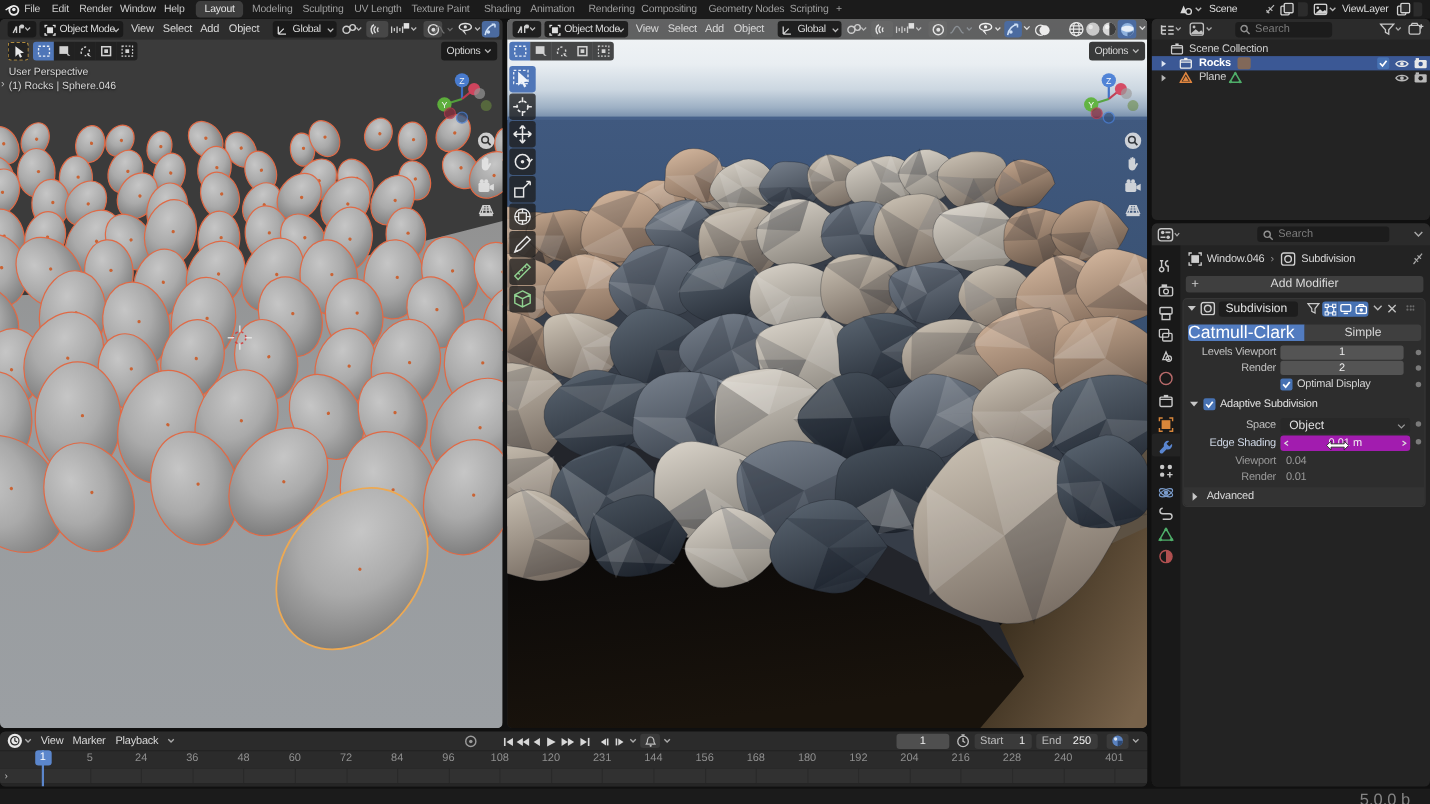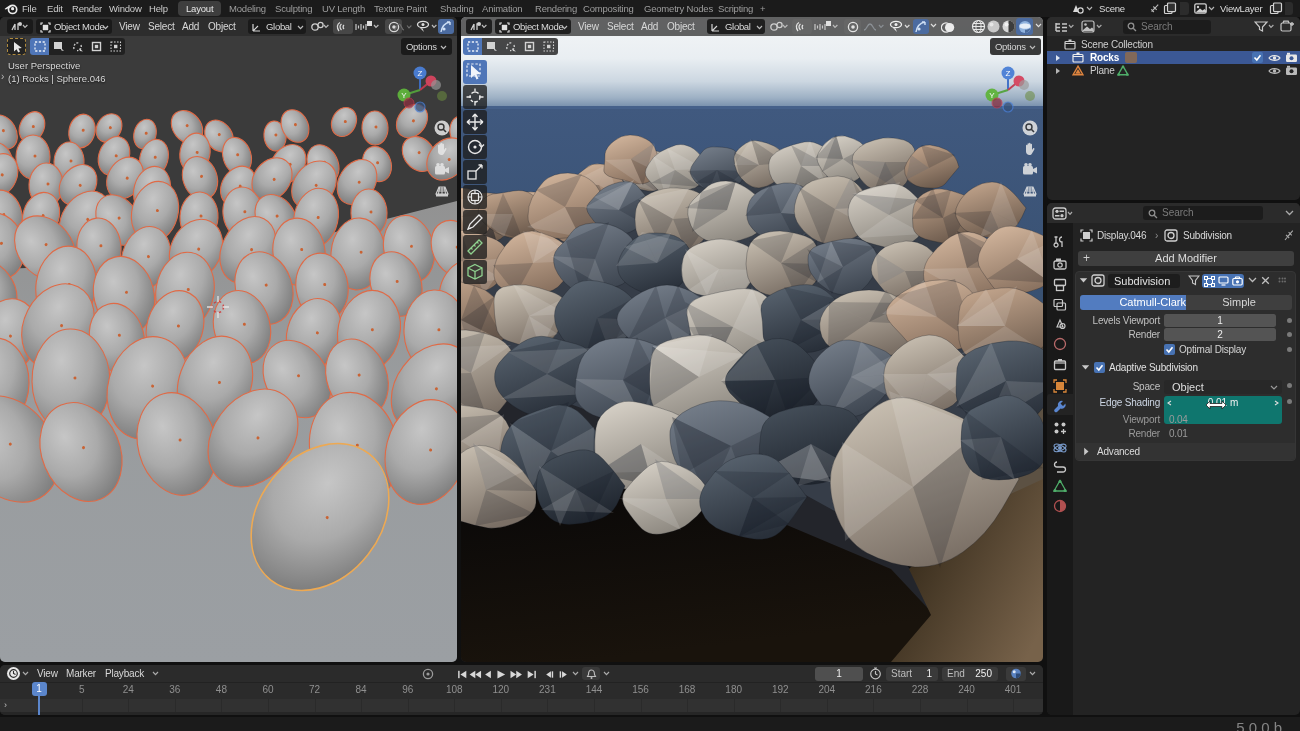--- a/index.html
+++ b/index.html
@@ -1515,21 +1515,21 @@
     </svg>
 <svg class="abs" style="left:5px;top:295px" width="16" height="16" viewBox="0 0 16 16">
       <circle cx="8" cy="8" r="5.5" fill="none" stroke="#b05050" stroke-width="1.3"></circle>
       <path d="M8,2.5 a5.5,5.5 0 0 1 0,11 Z" fill="#b05050"></path>
     </svg>
 
  <svg class="abs" style="left:33px;top:26px" width="13" height="13" viewBox="0 0 13 13">
       <rect x="3" y="3" width="7" height="7" fill="#cfcfcf"></rect>
       <path d="M1,3.5 L1,1 L3.5,1 M9.5,1 L12,1 L12,3.5 M12,9.5 L12,12 L9.5,12 M3.5,12 L1,12 L1,9.5" stroke="#cfcfcf" stroke-width="1.2" fill="none"></path>
     </svg>
- <span class="abs pr-label" style="left:50px;top:27px;color:#d8d8d8">Display.046</span>
+ <span class="abs pr-label" style="left:50px;top:27px;color:#d8d8d8">Window.046</span>
  <span class="abs" style="left:108px;top:27px;color:#8f8f8f;font-size:10px">›</span>
  <svg class="abs" style="left:117px;top:26px" width="14" height="13" viewBox="0 0 14 13">
       <rect x="1" y="1" width="12" height="11" rx="2" fill="none" stroke="#cfcfcf" stroke-width="1.3"></rect>
       <circle cx="7" cy="6.5" r="3" fill="none" stroke="#cfcfcf" stroke-width="1.3"></circle>
     </svg>
  <span class="abs pr-label" style="left:136px;top:27px;color:#d8d8d8">Subdivision</span>
  <svg class="abs" style="left:237px;top:26px" width="11" height="12" viewBox="0 0 11 12">
       <path d="M8.8,1.6 L6.4,4.4 M4.6,3.2 l3.2,3.2 M6,5 L3,8.2 M2,5.8 L5.2,9 M3,8.5 L1,11" stroke="#a8a8a8" stroke-width="1.1" fill="none"></path>
     </svg>
 
@@ -1582,21 +1582,21 @@
       <g fill="#6a6a6a">
         <circle cx="1.5" cy="1.5" r="1"></circle>
         <circle cx="4.5" cy="1.5" r="1"></circle>
         <circle cx="7" cy="1.5" r="1"></circle>
         <circle cx="1.5" cy="4.5" r="1"></circle>
         <circle cx="4.5" cy="4.5" r="1"></circle>
         <circle cx="7" cy="4.5" r="1"></circle>
       </g>
     </svg>
 
- <div class="abs" style="left:33px;top:92px;width:106px;height:15px;background:#527cc0;border-radius:3px 0 0 3px;color:#fff;font-size:11px;line-height:15px;text-align:right">Catmull-Clark</div>
+ <div class="abs" style="left:33px;top:92px;width:106px;height:15px;background:#527cc0;border-radius:3px 0 0 3px;color:#fff;font-size:16px;line-height:15px;text-align:left">Catmull-Clark</div>
  <div class="abs" style="left:139px;top:92px;width:106px;height:15px;background:#3f3f3f;border-radius:0 3px 3px 0;color:#d8d8d8;font-size:11px;line-height:15px;text-align:center">Simple</div>
 
  <span class="abs pr-label" style="right:140px;top:112px">Levels Viewport</span>
  <div class="pfield" style="left:117px;top:111px;width:112px">1</div>
     <span class="dot" style="left:240px;top:115px"></span>
  <span class="abs pr-label" style="right:140px;top:126px">Render</span>
  <div class="pfield" style="left:117px;top:125px;width:112px">2</div>
     <span class="dot" style="left:240px;top:129px"></span>
  <span class="cb" style="left:117px;top:141px">
       <svg width="11" height="11" viewBox="0 0 11 11">
@@ -1613,21 +1613,21 @@
         <path d="M2.5,5.5 L4.8,8 L8.5,3.2" stroke="#fff" stroke-width="1.6" fill="none"></path>
       </svg>
     </span>
  <span class="abs pr-label" style="left:62px;top:159px;color:#e0e0e0">Adaptive Subdivision</span>
  <span class="abs pr-label" style="right:140px;top:178px">Space</span>
  <div class="abs" style="left:117px;top:177px;width:118px;height:14px;background:#282828;border-radius:3px;color:#dfdfdf;font-size:11px;line-height:14px;padding-left:8px">Object<svg class="abs" style="right:4px;top:4.5px" width="8" height="6" viewBox="0 0 8 6">
         <path d="M1,1 L4,4 L7,1" stroke="#999" stroke-width="1.2" fill="none"></path>
       </svg></div>
     <span class="dot" style="left:240px;top:180px"></span>
  <span class="abs pr-label" style="right:140px;top:194px;color:#cdd6e4">Edge Shading</span>
- <div class="abs" style="left:117px;top:193px;width:118px;height:28px;background:#0f766e;border-radius:3px">
+ <div class="abs" style="left:117px;top:193px;width:118px;height:14px;background:#a21caf;border-radius:3px">
   <span class="abs" style="left:0;width:118px;text-align:center;color:#f2f2f2;font-size:10px;line-height:14px">0.01 m</span>
   <svg class="abs" style="left:3px;top:4px" width="5" height="6" viewBox="0 0 5 6">
         <path d="M4,1 L1,3 L4,5" stroke="#ddd" stroke-width="1.1" fill="none"></path>
       </svg>
   <svg class="abs" style="right:3px;top:4px" width="5" height="6" viewBox="0 0 5 6">
         <path d="M1,1 L4,3 L1,5" stroke="#ddd" stroke-width="1.1" fill="none"></path>
       </svg>
  </div>
     <span class="dot" style="left:240px;top:196px"></span>
  <svg class="abs" style="left:158px;top:196px" width="22" height="12" viewBox="0 0 22 12">

